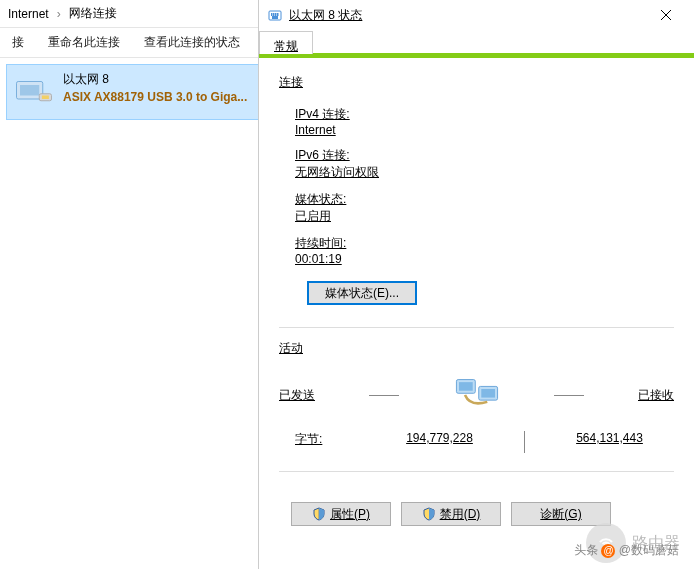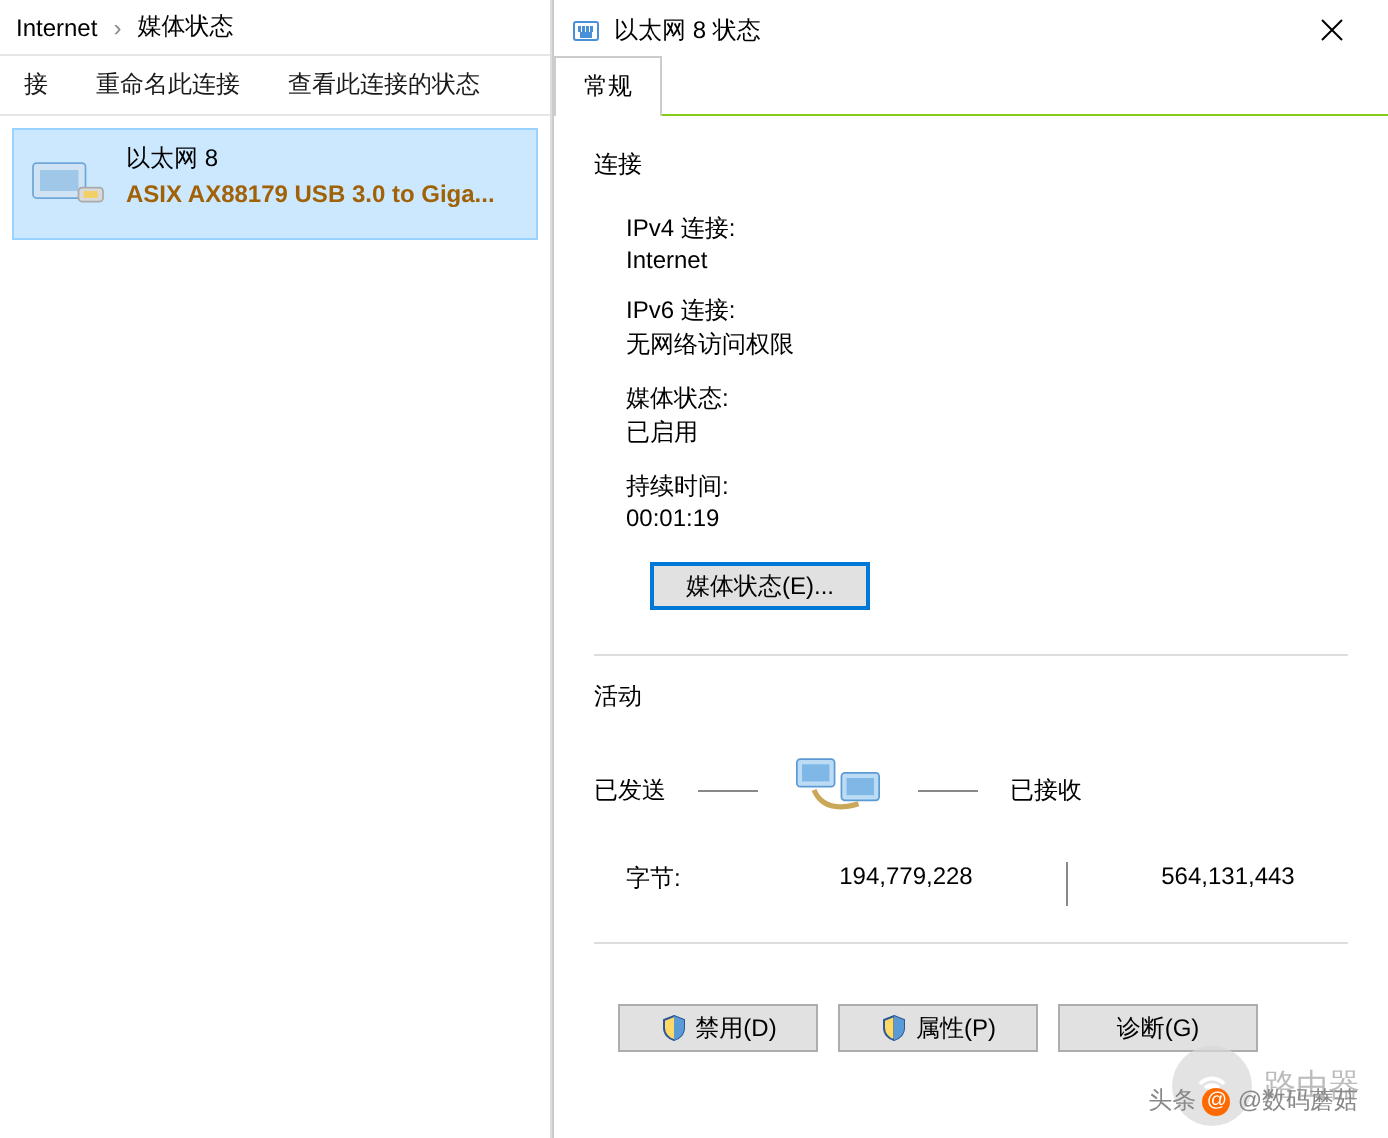--- a/index.html
+++ b/index.html
@@ -14,43 +14,43 @@
 .toolbar-item { padding: 0 12px; color: #1a1a1a; cursor: pointer; height: 30px; display: flex; align-items: center; }
 .adapter-list { padding: 6px; }
 .adapter-item { display: flex; padding: 6px; background: #cce8ff; border: 1px solid #99d1ff; gap: 8px; }
 .adapter-icon { width: 42px; height: 42px; flex-shrink: 0; }
 .adapter-text { display: flex; flex-direction: column; gap: 2px; overflow: hidden; }
 .adapter-text .line1 { color: #000; }
 .adapter-text .line2 { color: #666; }
 .adapter-text .line3 { color: #a16207; white-space: nowrap; overflow: hidden; text-overflow: ellipsis; font-weight: bold; }
 
 
-.dialog { position: absolute; left: 276px; top: 0; right: 0; height: 569px; background: #fff; border-left: 1px solid #ccc; }
+.dialog { position: absolute; left: 258px; top: 0; right: 0; height: 569px; background: #fff; border-left: 1px solid #ccc; text-decoration: underline; }
 .titlebar { height: 30px; display: flex; align-items: center; padding: 0 8px; }
 .titlebar .tb-icon { width: 16px; height: 16px; margin-right: 6px; }
 .titlebar .tb-title { flex: 1; color: #000; }
 .titlebar .tb-close { width: 40px; height: 28px; display: flex; align-items: center; justify-content: center; cursor: pointer; font-size: 14px; }
 
-.tabstrip { height: 28px; display: flex; align-items: flex-end; border-bottom: 1px solid #84cc16; }
+.tabstrip { height: 28px; display: flex; border-bottom: 5px solid #84cc16; }
 .tab { padding: 6px 14px; border: 1px solid #ccc; border-bottom: none; background: #fff; position: relative; top: 1px; cursor: pointer; }
 
 .dialog-body { padding: 16px 20px 10px 20px; }
 .section-title { color: #000; margin-bottom: 10px; }
 .kv-row { display: flex; justify-content: space-between; padding: 5px 0 5px 16px; color: #000; flex-direction: column; }
 .kv-row .k { color: #000; }
 .kv-row .v { color: #000; }
 
 .details-btn-row { padding: 10px 0 10px 28px; }
 .btn { display: inline-flex; align-items: center; justify-content: center; height: 24px; padding: 0 16px; border: 1px solid #adadad; background: #e1e1e1; cursor: pointer; color: #000; }
 .btn.focus { border: 2px solid #0078d7; background: #e1e1e1; }
 
 .hr { border: none; border-top: 1px solid #ddd; margin: 12px 0; }
 
 .activity { margin-top: 6px; }
-.activity-row1 { display: flex; align-items: center; justify-content: flex-start; gap: 16px; padding: 8px 0 10px 0; }
+.activity-row1 { display: flex; align-items: center; justify-content: space-between; gap: 16px; padding: 8px 0 10px 0; }
 .activity-row1 .lbl { color: #000; }
 .activity-row1 .dash { flex: 0 0 30px; border-top: 1px solid #888; height: 0; }
 .activity-icon { width: 48px; height: 40px; }
 .bytes-row { display: flex; align-items: flex-start; padding: 6px 0 6px 16px; }
 .bytes-row .bk { width: 80px; }
 .bytes-row .bv1 { flex: 1; text-align: center; }
 .bytes-row .bsep { width: 1px; height: 22px; background: #888; margin: 0 20px; }
 .bytes-row .bv2 { flex: 1; text-align: center; }
 
 .button-row { display: flex; gap: 10px; padding: 18px 0 10px 12px; }
@@ -62,21 +62,21 @@
 .watermark .wm-text1 { color: #bbb; font-size: 16px; margin-right: 4px; }
 .watermark-bottom { position: absolute; right: 15px; bottom: 10px; color: #888; font-size: 12px; margin-left: 28px; }
 </style>
 </head>
 <body>
 
 <div class="left-panel">
   <div class="breadcrumb">
     <span>Internet</span>
     <span class="sep">›</span>
-    <span>媒体状态</span>
+    <span>网络连接</span>
   </div>
   <div class="toolbar">
     <div class="toolbar-item">接</div>
     <div class="toolbar-item">重命名此连接</div>
     <div class="toolbar-item">查看此连接的状态</div>
   </div>
   <div class="adapter-list">
     <div class="adapter-item">
       <svg class="adapter-icon" viewBox="0 0 48 48">
         <rect x="4" y="12" width="30" height="20" rx="2" fill="#cfe3f5" stroke="#6fa8d8"></rect>
@@ -160,31 +160,31 @@
         <span class="bv2">564,131,443</span>
       </div>
     </div>
 
     <hr class="hr">
 
     <div class="button-row">
       <button class="btn">
         <svg class="shield" viewBox="0 0 14 14">
             <path d="M7 1 L12 3 V7 C12 10 9.5 12.5 7 13 C4.5 12.5 2 10 2 7 V3 Z" fill="#ffd966" stroke="#2b579a"></path>
+            <path d="M7 1 L7 13" stroke="#2b579a" stroke-width=".6"></path>
             <path d="M7 1 L12 3 V7 C12 10 9.5 12.5 7 13 Z" fill="#5b9bd5"></path>
           </svg>
-        <span>禁用(D)</span>
+        <span>属性(P)</span>
       </button>
       <button class="btn">
         <svg class="shield" viewBox="0 0 14 14">
             <path d="M7 1 L12 3 V7 C12 10 9.5 12.5 7 13 C4.5 12.5 2 10 2 7 V3 Z" fill="#ffd966" stroke="#2b579a"></path>
-            <path d="M7 1 L7 13" stroke="#2b579a" stroke-width=".6"></path>
             <path d="M7 1 L12 3 V7 C12 10 9.5 12.5 7 13 Z" fill="#5b9bd5"></path>
           </svg>
-        <span>属性(P)</span>
+        <span>禁用(D)</span>
       </button>
       <button class="btn">
         <span>诊断(G)</span>
       </button>
     </div>
   </div>
 
   <div class="watermark">
     <div class="wm-icon">
       <svg width="22" height="22" viewBox="0 0 22 22">

